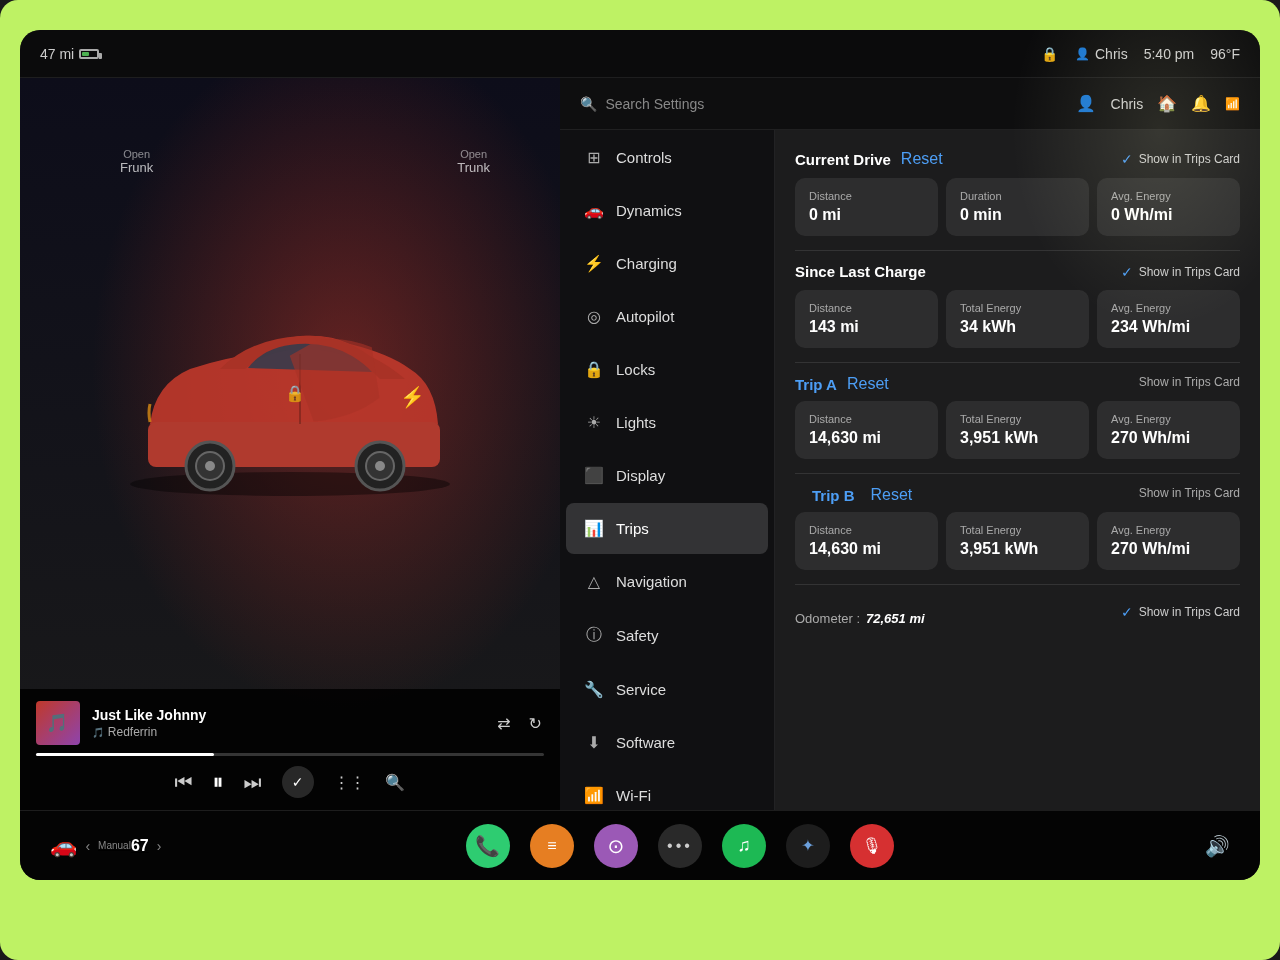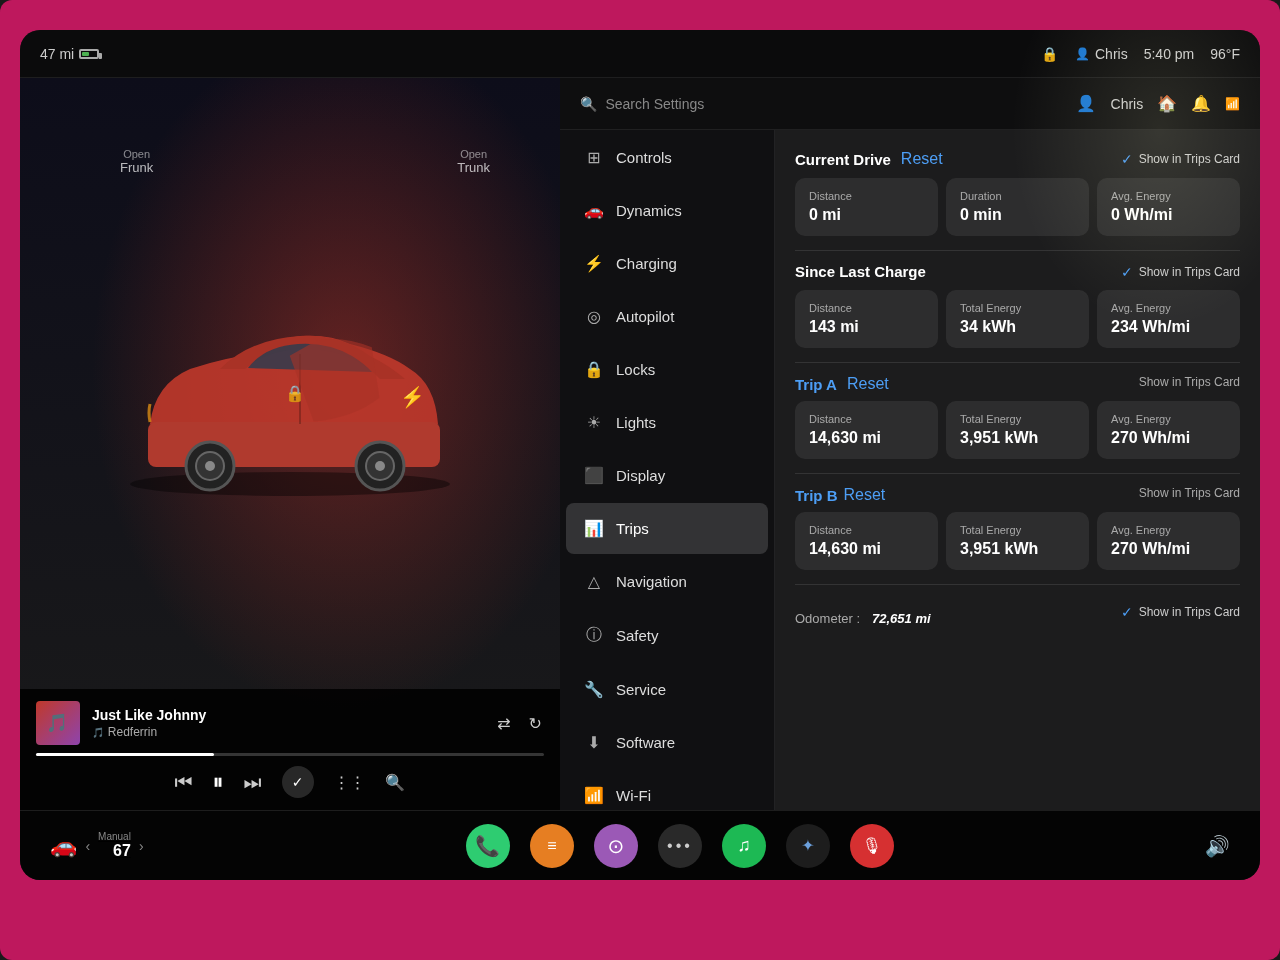--- a/index.html
+++ b/index.html
@@ -9,22 +9,22 @@
       background: #1a1a1a;
       font-family: -apple-system, 'Helvetica Neue', Arial, sans-serif;
       overflow: hidden;
       position: relative;
     }
 
     
     .bezel {
       position: absolute;
       inset: 0;
-      background: #be185d;
-      border-radius: 12px;
+      background: #bef264;
+      border-radius: 18px;
       overflow: hidden;
     }
 
     
     .screen {
       position: absolute;
       top: 30px;
       left: 20px;
       right: 20px;
       bottom: 80px;
@@ -209,22 +209,22 @@
     }
     .taskbar-left {
       display: flex;
       align-items: center;
       gap: 8px;
       width: 160px;
     }
     .car-mode-icon { color: #ccc; font-size: 22px; }
     .speed-control {
       display: flex;
-      flex-direction: column;
-      align-items: flex-end;
+      flex-direction: row;
+      align-items: center;
       text-decoration: underline;
     }
     .speed-label { color: #888; font-size: 10px; }
     .speed-value { color: #fff; font-size: 16px; font-weight: 600; }
     .speed-arrow { color: #888; font-size: 14px; cursor: pointer; background: none; border: none; }
     .taskbar-apps {
       flex: 1;
       display: flex;
       align-items: center;
       justify-content: center;
@@ -407,21 +407,21 @@
       justify-content: space-between;
       margin-bottom: 8px;
     }
 
     .odometer-row {
       color: #aaa;
       font-size: 13px;
       margin-top: 14px;
       display: flex;
       align-items: center;
-      gap: 12px;
+      gap: 6px;
     }
     .odometer-value { color: #fff; font-weight: 600; font-style: italic; }
 
     
     .car-body {
       position: absolute;
       top: 50px;
       left: 20px;
       right: 20px;
       bottom: 180px;
@@ -704,21 +704,21 @@
             </div>
             <div class="stat-card">
               <div class="stat-label">Avg. Energy</div>
               <div class="stat-value">270 Wh/mi</div>
             </div>
           </div>
 
           <div class="section-divider"></div>
 
           <div class="trip-section-header">
-            <div style="display:flex; align-items:center; gap:6px;">
+            <div style="display:flex; align-items:center; gap:16px;margin-left:17px;">
               <span class="section-title" style="color:#4d9ef5;">Trip B</span>
               <button class="reset-btn">Reset</button>
             </div>
             <span style="color:#aaa; font-size:12px;">Show in Trips Card</span>
           </div>
 
           <div class="stats-grid">
             <div class="stat-card">
               <div class="stat-label">Distance</div>
               <div class="stat-value">14,630 mi</div>

